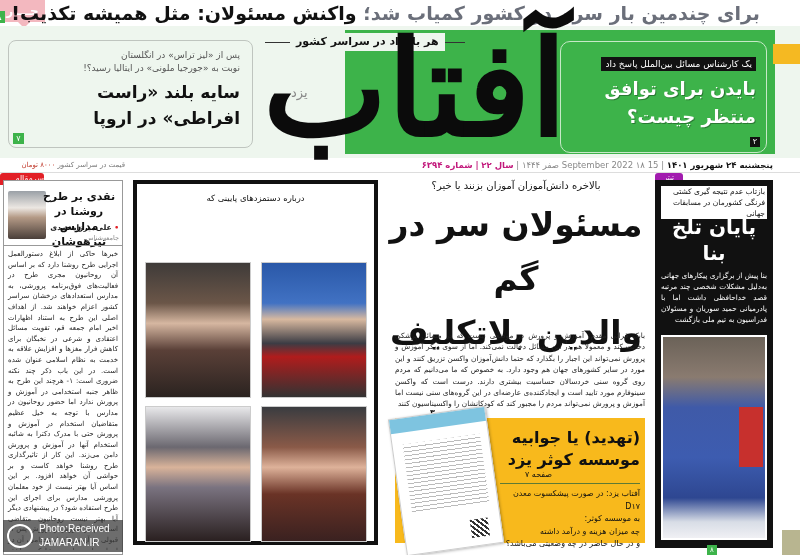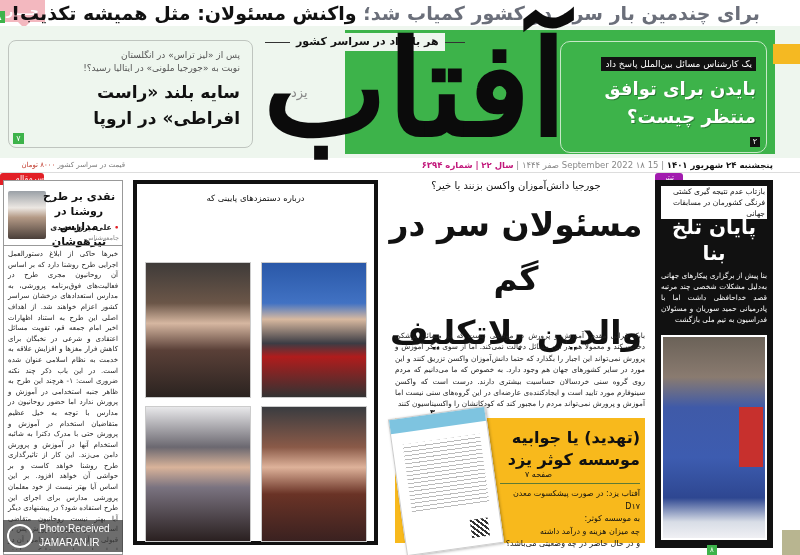--- a/index.html
+++ b/index.html
@@ -169,21 +169,21 @@
 <div class="abs actors-box">
   <div class="actors-kicker">
     <div>درباره دستمزدهای پایینی که</div>
   </div>
   <div class="photo p1"></div>
   <div class="photo p2"></div>
   <div class="photo p3"></div>
   <div class="photo p4"></div>
 </div>
 
-<div class="abs main-kicker">جورجیا دانش‌آموزان واکسن بزنند یا خیر؟</div>
+<div class="abs main-kicker">بالاخره دانش‌آموزان آموزان بزنند یا خیر؟</div>
 <div class="abs main-title">
   <div>مسئولان سر در گم</div>
   <div>والدین بلاتکلیف</div>
 </div>
 <div class="abs main-body">بابک قرائی مقدم: آموزش و پرورش در موضعی نیست که در مسائل پزشکی دخالت کند و معمولا هم در این مسائل دخالت نمی‌کند. اما از سوی دیگر آموزش و پرورش نمی‌تواند این اجبار را بگذارد که حتما دانش‌آموزان واکسن تزریق کنند و این مورد در سایر کشورهای جهان هم وجود دارد. به خصوص که ما می‌دانیم که مردم روی گروه سنی خردسالان حساسیت بیشتری دارند. درست است که واکسن سینوفارم مورد تایید است و ایجادکننده‌ی عارضه‌ای در این گروه‌های سنی نیست اما آموزش و پرورش نمی‌تواند مردم را مجبور کند که کودکانشان را واکسیناسیون کنند</div>
 <div class="abs main-page">صفحه ۳</div>
 
 <div class="abs yellow-box"></div>
 <div class="abs letter">
   <div class="lhead"></div>

